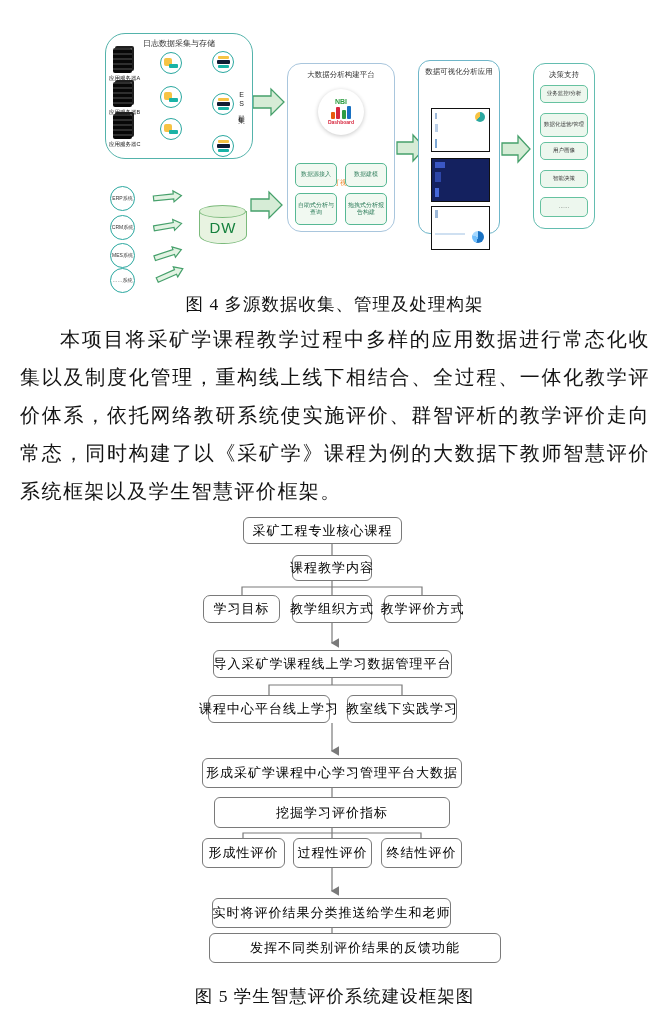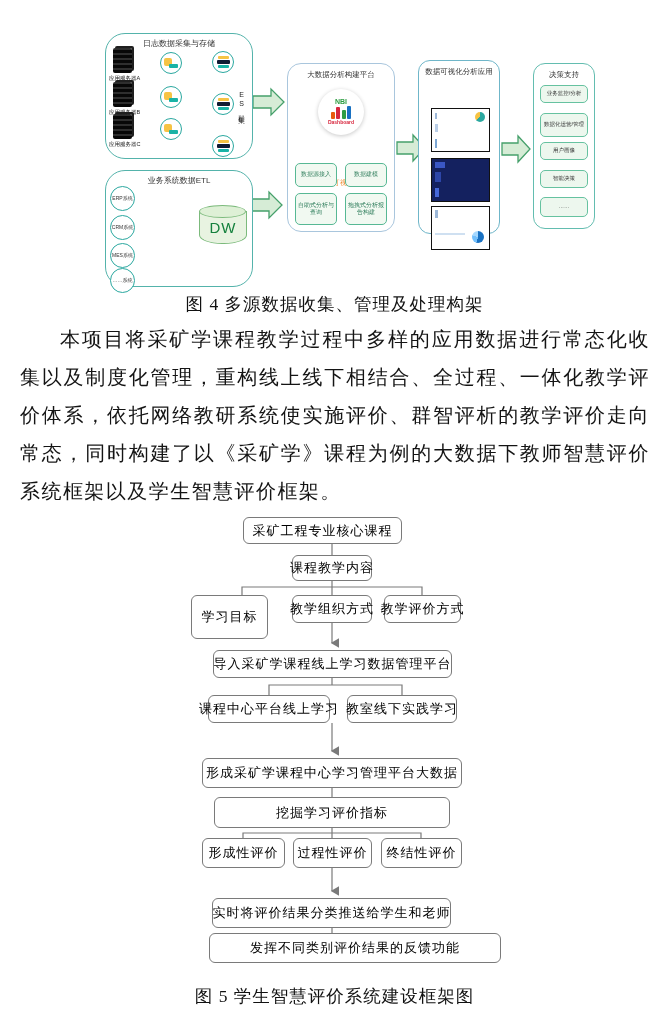--- a/index.html
+++ b/index.html
@@ -71,21 +71,21 @@
   #para{position:absolute;left:20px;top:320px;width:630px;font-size:20px;line-height:38px;
         letter-spacing:1.45px;text-align:justify;text-indent:2em;color:#141414;}
 
   
   #fig5{position:absolute;left:175px;top:513px;width:320px;height:455px;}
   .fnode{position:absolute;background:#fff;border:1px solid #7a7a7a;border-radius:6px;
      display:flex;align-items:center;justify-content:center;font-size:13px;color:#000;
      letter-spacing:1px;white-space:nowrap;box-sizing:border-box;}
   #n1{left:68px;top:4px;width:159px;height:27px;}
   #n2{left:117px;top:42px;width:80px;height:26px;}
-  #r3a{left:16px;top:82px;width:77px;height:44px;}
+  #r3a{left:28px;top:82px;width:77px;height:28px;border-radius:7px;}
   #r3b{left:117px;top:82px;width:80px;height:28px;font-family:Liberation Serif, serif;}
   #r3c{left:209px;top:82px;width:77px;height:28px;}
   #n4{left:38px;top:137px;width:239px;height:28px;}
   #r5a{left:33px;top:182px;width:122px;height:28px;}
   #r5b{left:172px;top:182px;width:110px;height:28px;}
   #n6{left:27px;top:245px;width:260px;height:30px;}
   #n7{left:39px;top:284px;width:236px;height:31px;}
   #r8a{left:27px;top:325px;width:83px;height:30px;}
   #r8b{left:118px;top:325px;width:79px;height:30px;}
   #r8c{left:206px;top:325px;width:81px;height:30px;}
@@ -170,23 +170,20 @@
       <i class="es-bar es-b2"></i>
       <i class="es-bar es-b3"></i>
     </div>
   <div class="circ" style="left:117px;top:110px;">
       <i class="es-bar es-b1"></i>
       <i class="es-bar es-b2"></i>
       <i class="es-bar es-b3"></i>
     </div>
   <div class="es-cluster-label" style="left:141px;top:66px;">ES群集</div>
 
-  <div id="boxB" class="bigbox">
-    <div class="btitle">业务系统数据ETL</div>
-  </div>
   <div class="src-circ" style="left:15px;top:161px;">ERP系统</div>
   <div class="src-circ" style="left:15px;top:190px;">CRM系统</div>
   <div class="src-circ" style="left:15px;top:218px;">MES系统</div>
   <div class="src-circ" style="left:15px;top:243px;">……系统</div>
   <div class="cyl">
       <span>DW</span>
     </div>
 
   <div id="box3" class="bigbox">
     <div class="btitle" style="top:6px;font-size:7.5px;">大数据分析构建平台</div>

